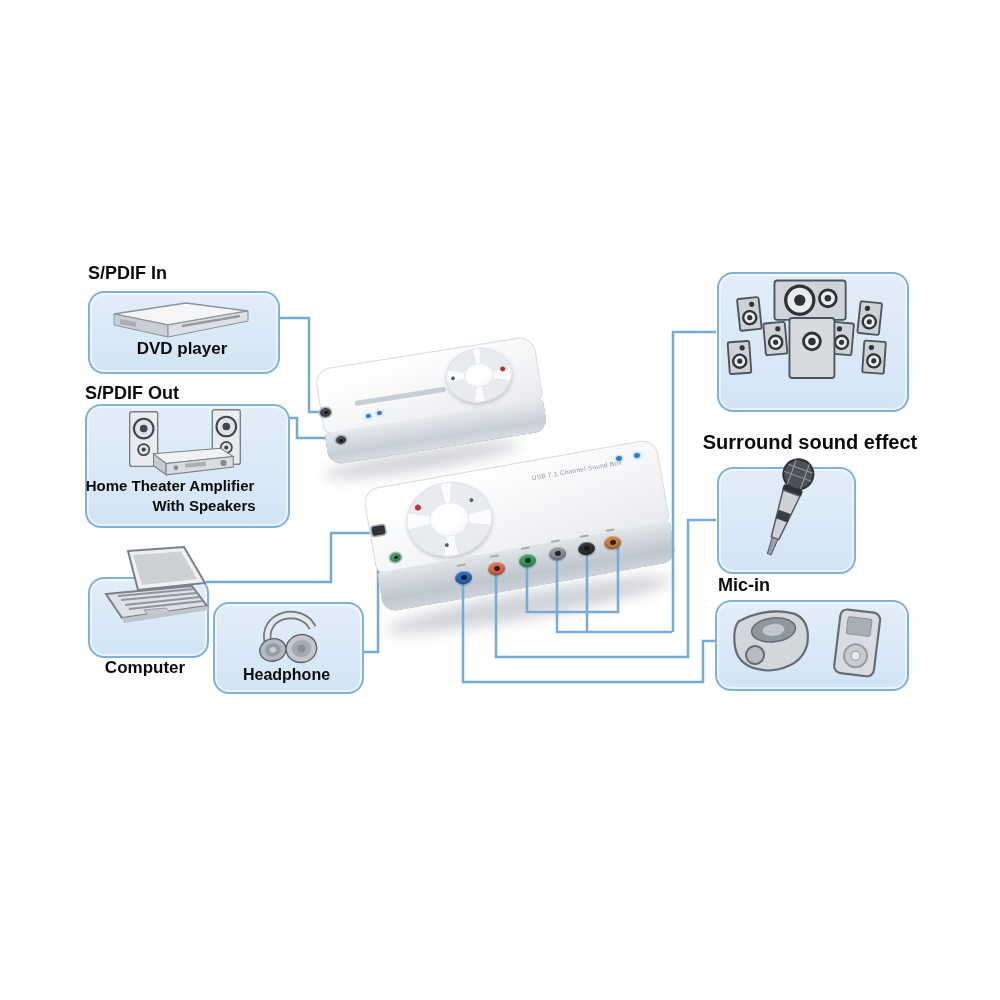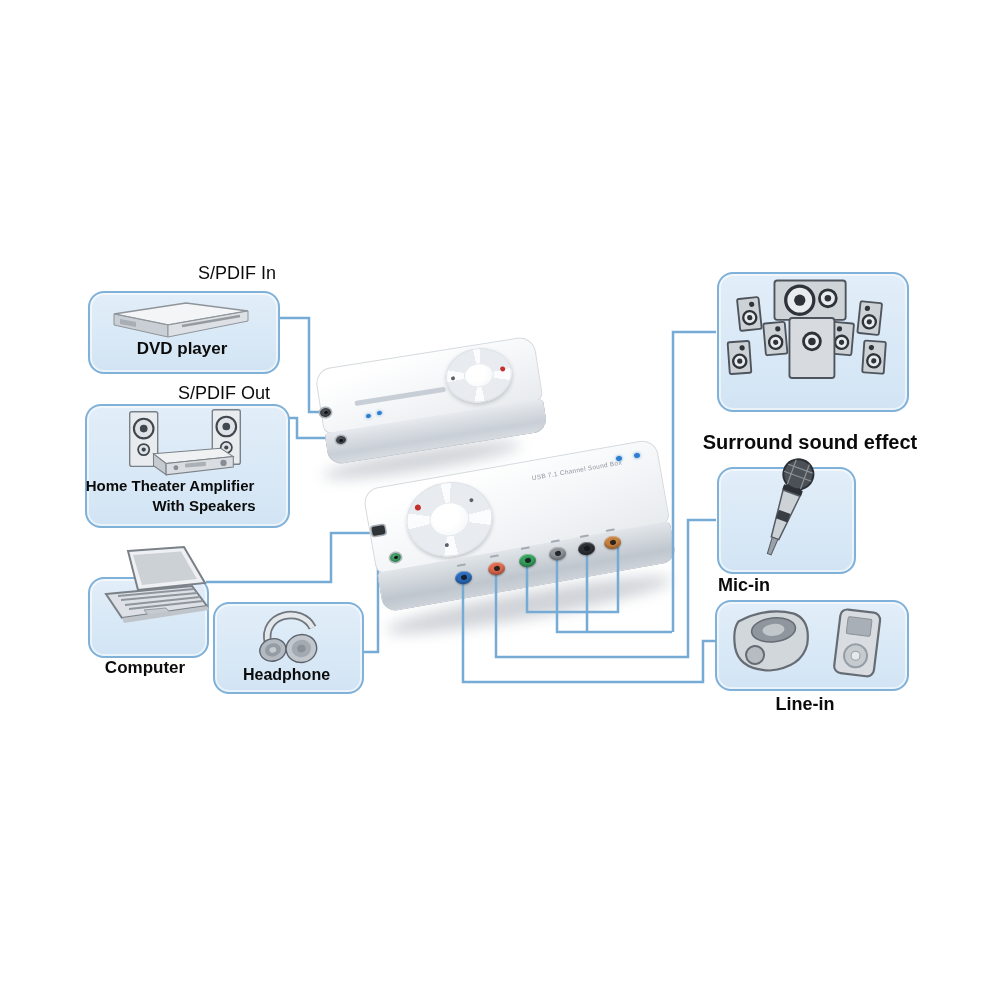--- a/index.html
+++ b/index.html
@@ -6,21 +6,21 @@
   .stage{position:relative;width:1000px;height:1000px;background:#ffffff;overflow:hidden;
          font-family:"Liberation Sans",sans-serif;color:#0b0b0b;}
   
   svg.wires{position:absolute;left:0;top:0;}
   svg.wires path{fill:none;stroke:#76abd6;stroke-width:2.5;}
   
   .node{position:absolute;background:linear-gradient(180deg,#e2eef9,#d2e4f4);
         border:2px solid #80b1d8;border-radius:16px;
         box-shadow:inset 0 0 0 2px rgba(255,255,255,.55);}
   .icon{position:absolute;}
-  .title{position:absolute;font-weight:normal;font-size:18px;text-align:right;}
+  .title{position:absolute;font-weight:bold;font-size:18px;text-align:left;}
   .cap{position:absolute;font-size:17px;font-weight:bold;text-align:center;}
   .cap-med{position:absolute;font-size:15px;font-weight:600;text-align:center;}
   .cap-sub{position:absolute;font-size:16px;font-weight:normal;text-align:center;}
   
   .device{position:absolute;transform-origin:top left;}
   .face-top{position:relative;background:linear-gradient(168deg,#ffffff 15%,#f4f6f8 55%,#e8ebee);
             border:1px solid #d5dade;border-radius:16px 16px 9px 9px;}
   .face-front{position:relative;background:linear-gradient(180deg,#e7eaee,#c9cfd6 70%,#d6dbe0);
               border:1px solid #c2c8cf;border-top:none;border-radius:5px 5px 15px 15px;margin-top:-2px;}
   .dial{position:absolute;border-radius:50%;
@@ -65,21 +65,21 @@
   <div class="node" style="left:88px;top:291px;width:188px;height:79px;"></div>
   <svg class="icon" style="left:98px;top:299px;" width="168" height="46" viewBox="0 0 168 46">
     <path d="M16,15 L88,4 L150,12 L70,26 Z" fill="#f3f5f7" stroke="#8e949a" stroke-width="1.5"></path>
     <path d="M16,15 L16,26 L70,38 L70,26 Z" fill="#c9cfd5" stroke="#8e949a" stroke-width="1"></path>
     <path d="M70,26 L150,12 L150,22 L70,38 Z" fill="#dde1e5" stroke="#8e949a" stroke-width="1"></path>
     <line x1="84" y1="27" x2="142" y2="17" stroke="#959ba1" stroke-width="2.5"></line>
     <path d="M22,20 l16,3 l0,5 l-16,-3 Z" fill="#a8aeb4"></path>
   </svg>
   <div class="cap" style="left:88px;top:339px;width:188px;">DVD player</div>
 
-  <div class="title" style="left:69px;top:383px;width:201px;">S/PDIF Out</div>
+  <div class="title" style="left:85px;top:383px;width:201px;">S/PDIF Out</div>
   <div class="node" style="left:85px;top:404px;width:201px;height:120px;"></div>
   <svg class="icon" style="left:95px;top:409px;" width="180" height="70" viewBox="0 0 190 100">
     <rect x="16" y="4" width="40" height="78" rx="3" fill="#e9ecef" stroke="#7a8087" stroke-width="2"></rect>
     <circle cx="36" cy="28" r="14" fill="#dfe3e7" stroke="#41474e" stroke-width="3"></circle>
       <circle cx="36" cy="28" r="5.5" fill="#41474e"></circle>
     <circle cx="36" cy="58" r="8" fill="#dfe3e7" stroke="#41474e" stroke-width="2.5"></circle>
       <circle cx="36" cy="58" r="3" fill="#41474e"></circle>
     <rect x="134" y="1" width="40" height="78" rx="3" fill="#e9ecef" stroke="#7a8087" stroke-width="2"></rect>
     <circle cx="154" cy="25" r="14" fill="#dfe3e7" stroke="#41474e" stroke-width="3"></circle>
       <circle cx="154" cy="25" r="5.5" fill="#41474e"></circle>
@@ -197,21 +197,20 @@
       <ellipse cx="52" cy="24" rx="11" ry="6" fill="#c2c7cc"></ellipse>
       <circle cx="31" cy="47" r="9" fill="#b6bcc2" stroke="#666c73" stroke-width="2"></circle>
     </g>
     <g transform="rotate(7 135 38)">
       <rect x="114" y="5" width="40" height="64" rx="7" fill="#d9dde1" stroke="#666c73" stroke-width="2.2"></rect>
       <rect x="122" y="12" width="24" height="17" rx="2" fill="#a9afb6" stroke="#8b9197" stroke-width="1"></rect>
       <circle cx="134" cy="50" r="11.5" fill="#c6cbd0" stroke="#979da4" stroke-width="2"></circle>
       <circle cx="134" cy="50" r="4.5" fill="#e6e9ec" stroke="#979da4" stroke-width="1"></circle>
     </g>
   </svg>
-  <div class="cap" style="left:700px;top:694px;width:210px;font-size:18px;">Line-in</div>
 
   <div class="soft-shadow" style="left:322px;top:450px;width:200px;height:20px;transform:rotate(-9deg);"></div>
   <div class="soft-shadow" style="left:384px;top:592px;width:290px;height:26px;transform:rotate(-10deg);"></div>
 
   <div class="device" style="left:314px;top:370px;width:222px;transform:rotate(-9deg);">
     <div class="face-top" style="height:64px;">
       <div class="dial" style="left:128px;top:3px;width:66px;height:54px;">
         <span class="dot" style="left: 55px; top: 22px; width: 5px; height: 5px; background: rgb(196, 48, 43);"></span>
         <span class="dot" style="left: 5px; top: 24px; width: 4px; height: 4px; background: rgb(89, 98, 107);"></span>
       </div>

